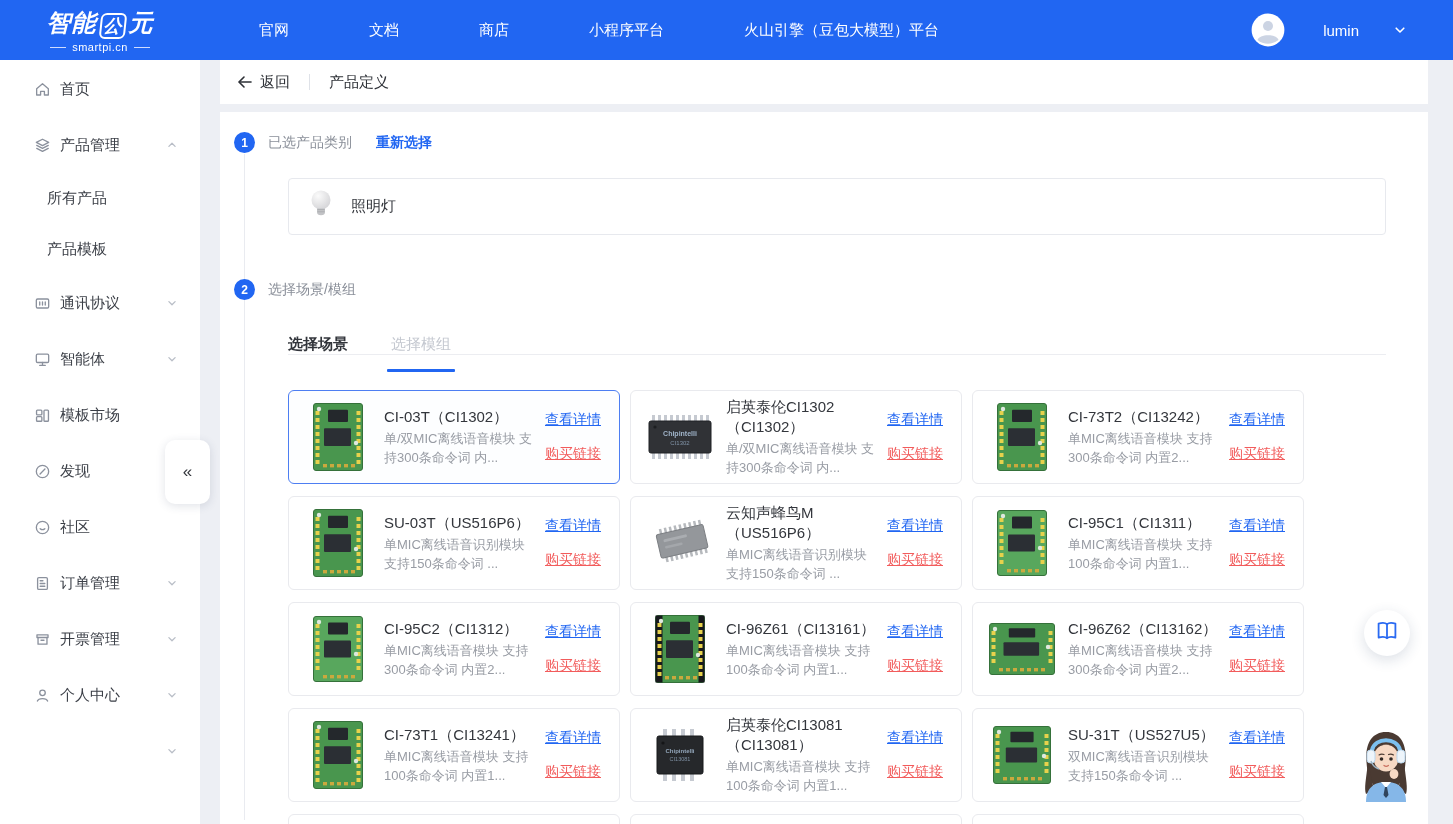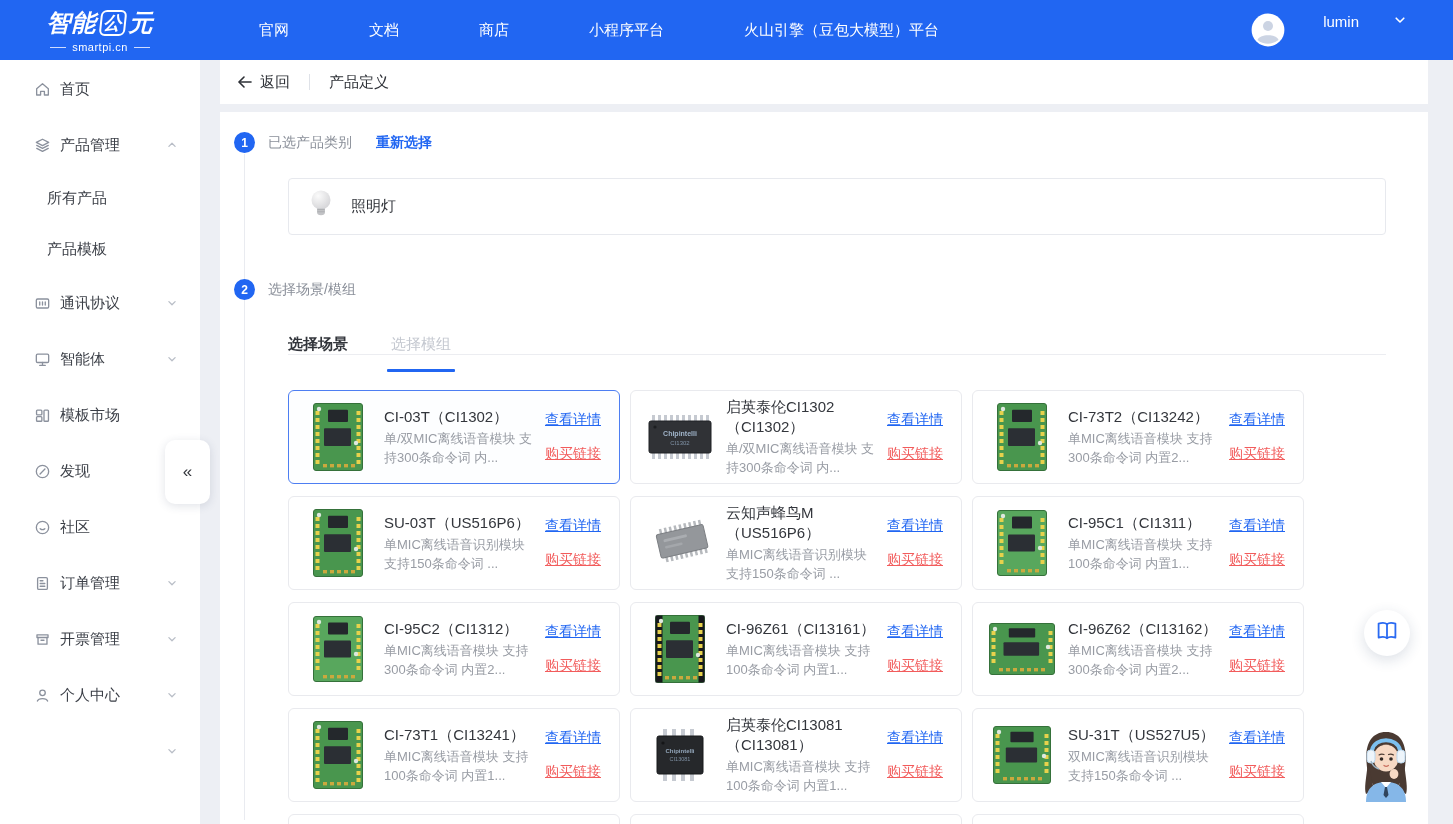--- a/index.html
+++ b/index.html
@@ -7,28 +7,28 @@
   body {
     position: relative; overflow: hidden;
     background:#edeff4;
     font-family:"Liberation Sans","DejaVu Sans",sans-serif;
     color:#33363c;
   }
   
   .topbar { position:absolute; top:0; left:0; width:1453px; height:60px; background:#2166f2;
     display:flex; align-items:center; color:#fff; z-index:30; }
   .logo { width:200px; display:flex; flex-direction:column; align-items:center; cursor:pointer; }
-  .logo-row { display:flex; align-items:center; gap:3px; font-weight:800; font-size:24px; letter-spacing:1px; font-style:italic;}
+  .logo-row { display:flex; align-items:flex-end; gap:3px; font-weight:800; font-size:24px; letter-spacing:1px; font-style:italic;}
   .logo-boxed { display:inline-flex; align-items:center; justify-content:center; width:26px; height:26px;
     border:2.5px solid #fff; border-radius:6px; font-size:18px; transform:skewX(-6deg); }
   .logo-sub { display:flex; align-items:center; gap:6px; font-size:11px; margin-top:2px; font-style:normal; letter-spacing:.5px;}
   .logo-sub::before,.logo-sub::after { content:""; width:16px; height:1px; background:#cfdcff; }
   .top-nav { display:flex; gap:80px; margin-left:59px; }
   .nav-item { font-size:15px; cursor:pointer; white-space:nowrap; }
-  .user-area { margin-left:auto; margin-right:46px; display:flex; align-items:flex-start; cursor:pointer; }
+  .user-area { margin-left:auto; margin-right:46px; display:flex; align-items:center; cursor:pointer; }
   .avatar { width:34px; height:34px; border-radius:50%; }
   .user-name { font-size:15px; margin-left:38px; }
   .user-chev { margin-left:34px; display:flex; }
 
   
   .sidebar { position:absolute; left:0; top:60px; width:200px; height:764px; background:#fff; z-index:20; padding-top:1px;padding-left:8px;}
   .side-item { height:56px; display:flex; align-items:center; padding:0 22px 0 26px; font-size:15px; color:#3a3e46; cursor:pointer; }
   .side-sub { height:51px; display:flex; align-items:center; padding-left:39px; font-size:15px; color:#3a3e46; cursor:pointer; }
   .s-icon { width:17px; height:17px; margin-right:9px; display:flex; align-items:center; justify-content:center; flex:none;}
   .s-icon svg, .s-chev svg { display:block; }

